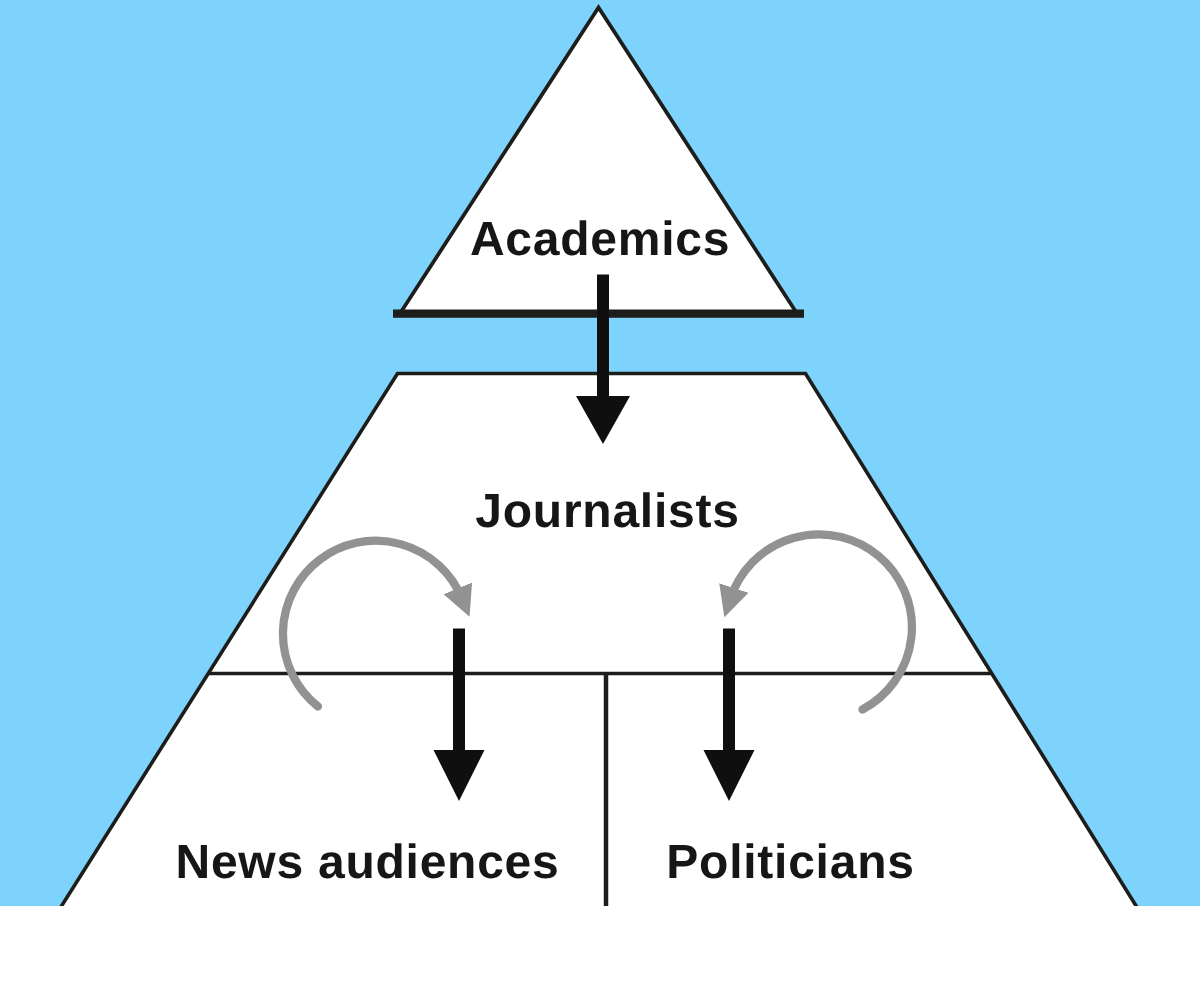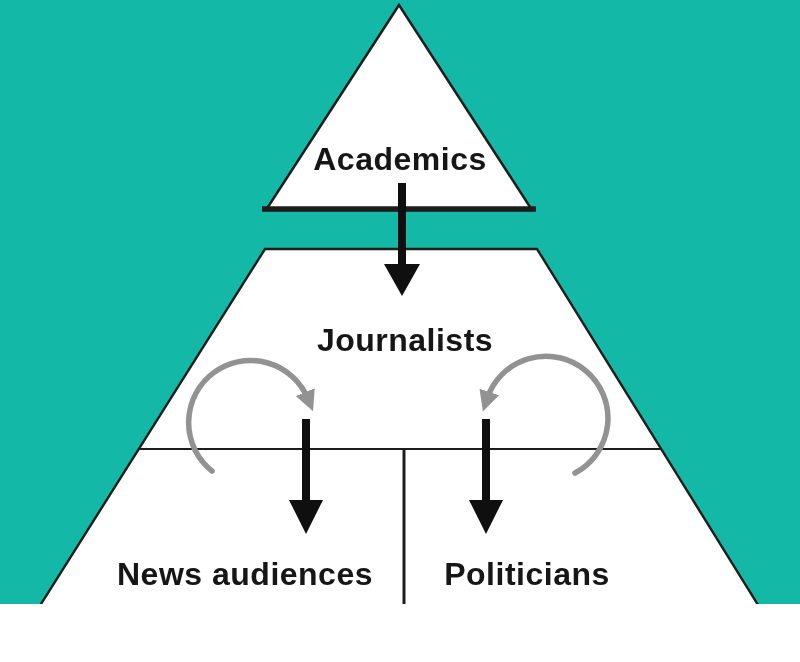--- a/index.html
+++ b/index.html
@@ -4,21 +4,21 @@
 <style>
   html, body {
     margin: 0;
     padding: 0;
     background: #ffffff;
   }
   .stage {
     position: relative;
     width: 800px;
     height: 604px;
-    background: #14b8a6;
+    background: #7dd3fc;
     overflow: hidden;
   }
   svg {
     display: block;
   }
   .tier-label {
     font-family: "Liberation Sans", "DejaVu Sans", sans-serif;
     font-weight: bold;
     font-size: 32px;
     letter-spacing: 0.5px;

